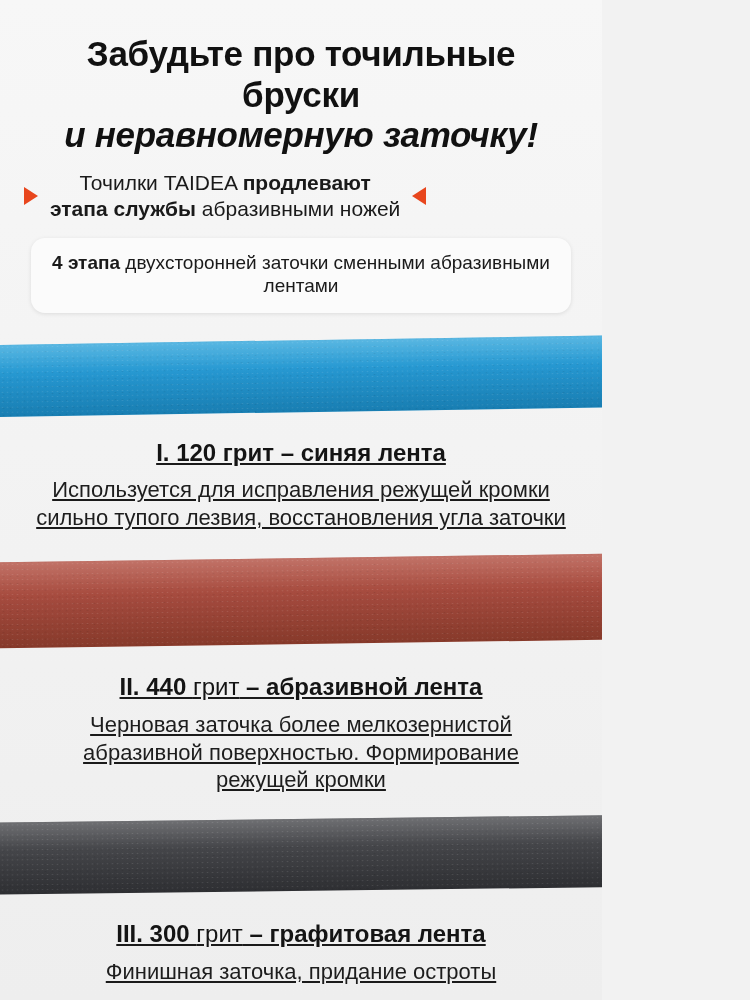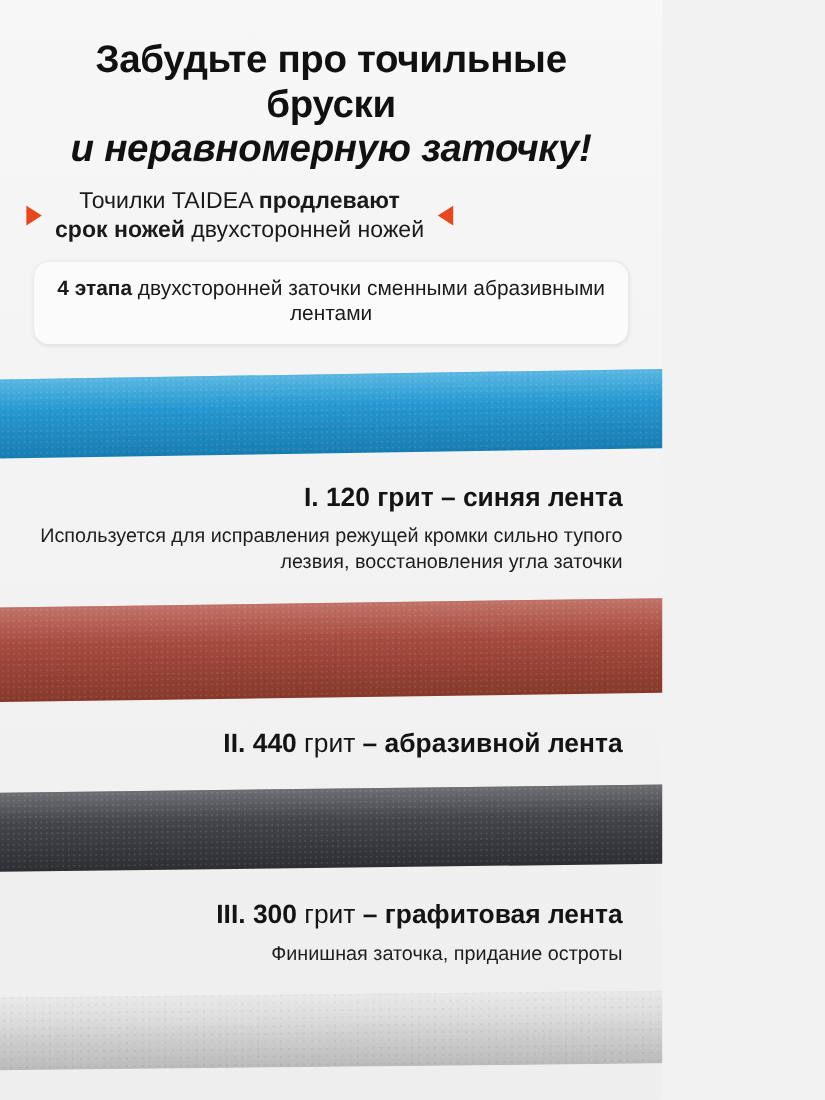--- a/index.html
+++ b/index.html
@@ -134,34 +134,35 @@
     margin-left: -10px;
     width: 770px;
   }
 
   .belt-slot {
     position: relative;
   }
 
   
   .stage {
-    text-align: right;
+    text-align: center;
     padding: 0 36px;
     box-sizing: border-box;
+    text-decoration: underline;
   }
   .stage-title {
     font-size: 24px;
     font-weight: bold;
     color: #141414;
     margin: 0;
     line-height: 1.2;
   }
   .stage-title .reg { font-weight: normal; }
   .stage-desc {
-    font-size: 18px;
+    font-size: 22px;
     line-height: 1.25;
     color: #1d1d1d;
     margin: 9px 0 0 0;
   }
 
   .s1 { margin-top: 28px; }
   .s2 { margin-top: 30px; }
   .s3 { margin-top: 30px; }
 </style>
 </head>
@@ -172,21 +173,21 @@
   <div class="header">
     <h1 class="headline">
       <span>Забудьте про точильные бруски</span>
       <span class="l2">и неравномерную заточку!</span>
     </h1>
 
     <div class="subline-wrap">
       <span class="arrow arrow-left"></span>
       <div class="subline">
         <span>Точилки TAIDEA </span><b>продлевают</b><br>
-        <b>срок ножей</b><span> двухсторонней ножей</span>
+        <b>этапа службы</b><span> абразивными ножей</span>
       </div>
       <span class="arrow arrow-right"></span>
     </div>
 
     <div class="badge">
       <b>4 этапа</b><span> двухсторонней заточки сменными абразивными лентами</span>
     </div>
   </div>
 
   <div class="belt-slot">
@@ -199,20 +200,21 @@
     <p class="stage-desc">Используется для исправления режущей кромки сильно тупого лезвия, восстановления угла заточки</p>
   </div>
 
   <div class="belt-slot" style="margin-top:26px;">
     <div class="belt belt-brown">
         <span class="grain"></span>
       </div>
   </div>
   <div class="stage s2">
     <p class="stage-title"><span>II. 440 </span><span class="reg">грит</span><span> – абразивной лента</span></p>
+    <p class="stage-desc">Черновая заточка более мелкозернистой абразивной поверхностью. Формирование режущей кромки</p>
   </div>
 
   <div class="belt-slot" style="margin-top:24px;">
     <div class="belt belt-graphite">
         <span class="grain"></span>
       </div>
   </div>
   <div class="stage s3">
     <p class="stage-title"><span>III. 300 </span><span class="reg">грит</span><span> – графитовая лента</span></p>
     <p class="stage-desc">Финишная заточка, придание остроты</p>

